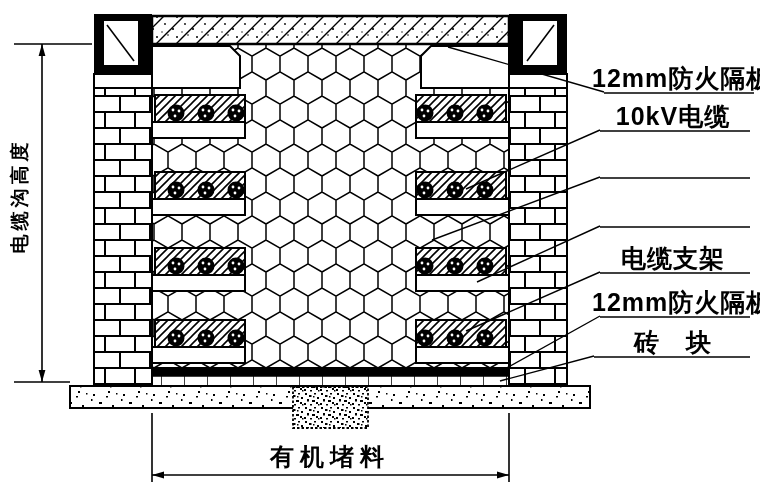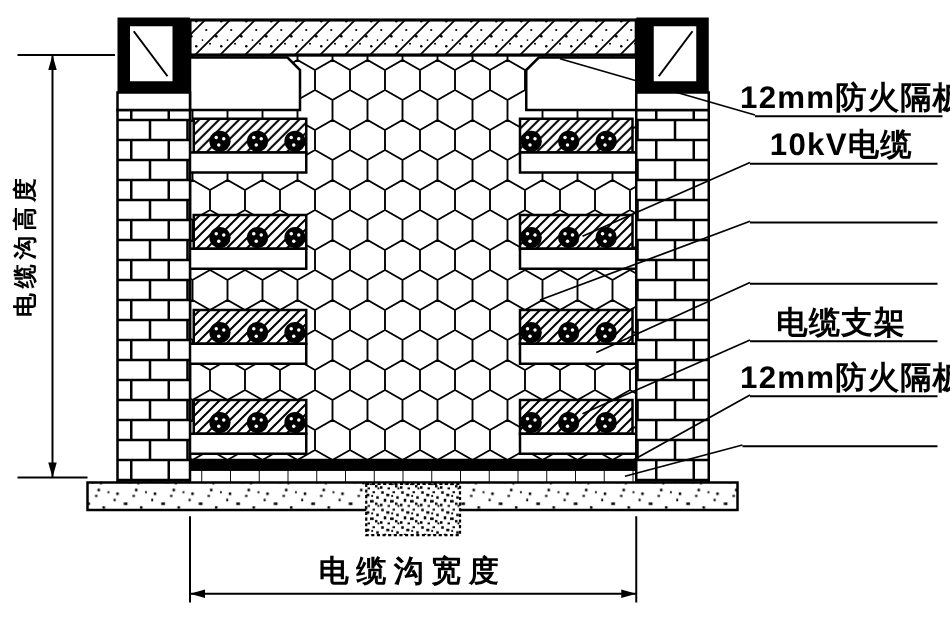--- a/index.html
+++ b/index.html
@@ -258,17 +258,18 @@
       <path d="M600 273H750"></path>
       <path d="M600 317H750"></path>
       <path d="M594 357H750"></path>
     </g>
   </svg>
 
   <div class="callout-label" style="top:66px;">12mm防火隔板</div>
   <div class="callout-label" style="top:104px;">10kV电缆</div>
   <div class="callout-label" style="top:246px;">电缆支架</div>
   <div class="callout-label" style="top:290px;">12mm防火隔板</div>
+  <div class="callout-label" style="top:330px;">砖　块</div>
 
   <div class="dim-label-height">电缆沟高度</div>
-  <div class="dim-label-width">电缆沟宽度</div>
+  <div class="dim-label-width">有机堵料</div>
 
 </div>
 
 </body></html>

